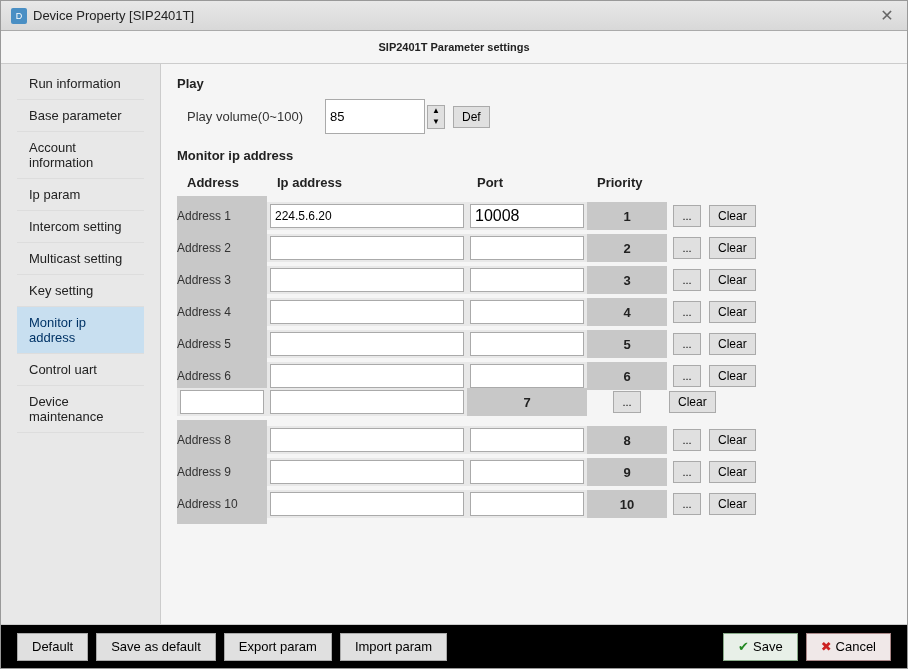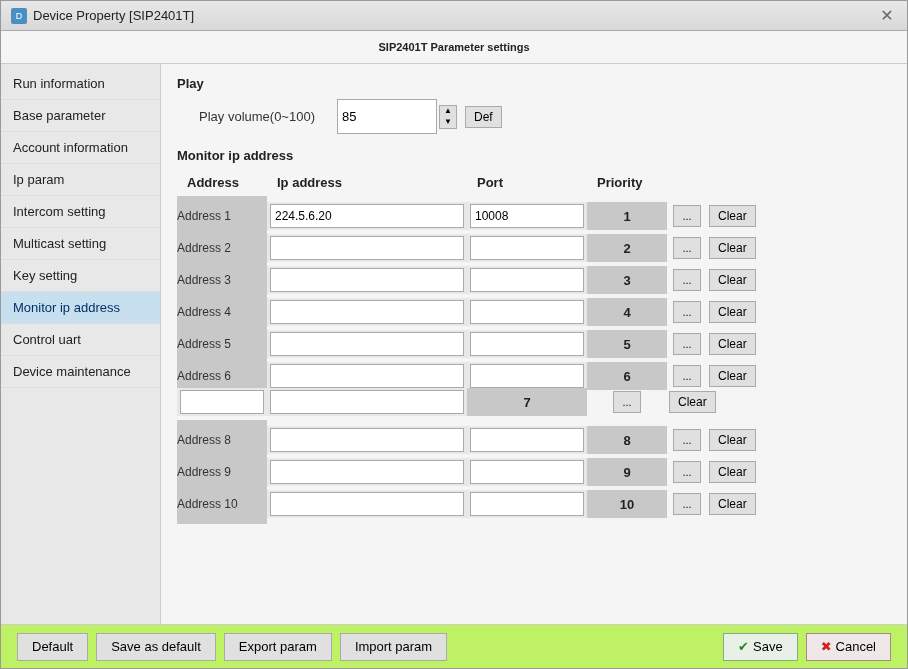--- a/index.html
+++ b/index.html
@@ -72,21 +72,21 @@
     }
     .content {
       display: flex;
       flex: 1;
       overflow: hidden;
     }
     .sidebar {
       width: 160px;
       background: #e8e8e8;
       border-right: 1px solid #ccc;
-      padding: 4px 0;
+      padding: 4px 16px;
       overflow-y: auto;
     }
     .sidebar-item {
       padding: 8px 12px;
       cursor: pointer;
       color: #222;
       font-size: 13px;
       border-bottom: 1px solid #ddd;
     }
     .sidebar-item.active {
@@ -106,21 +106,21 @@
       margin-bottom: 8px;
       color: #222;
     }
     .play-section {
       margin-bottom: 14px;
     }
     .play-row {
       display: flex;
       align-items: center;
       gap: 8px;
-      margin-left: 22px;
+      margin-left: 10px;
     }
     .play-label {
       font-size: 13px;
       color: #333;
       min-width: 130px;
     }
     .spinner-container {
       display: flex;
       align-items: center;
       gap: 2px;
@@ -201,21 +201,21 @@
     .addr-port-cell {
       background: #e8e8e8;
       height: 28px;
       padding: 2px 3px;
     }
     .addr-port-input {
       width: 100%;
       height: 100%;
       border: 1px solid #aaa;
       padding: 1px 4px;
-      font-size: 12px;
+      font-size: 16px;
       background: white;
     }
     .addr-priority-cell {
       background: #c8c8c8;
       height: 28px;
       display: flex;
       align-items: center;
       justify-content: center;
       font-size: 13px;
       font-weight: bold;
@@ -248,21 +248,21 @@
     .clear-btn {
       height: 22px;
       padding: 0 8px;
       background: #e0e0e0;
       border: 1px solid #aaa;
       cursor: pointer;
       font-size: 12px;
     }
     .footer {
       height: 44px;
-      background: #bef264;
+      background: #000000;
       border-top: 1px solid #ccc;
       display: flex;
       align-items: center;
       justify-content: space-between;
       padding: 0 16px;
     }
     .footer-left {
       display: flex;
       gap: 8px;
     }

